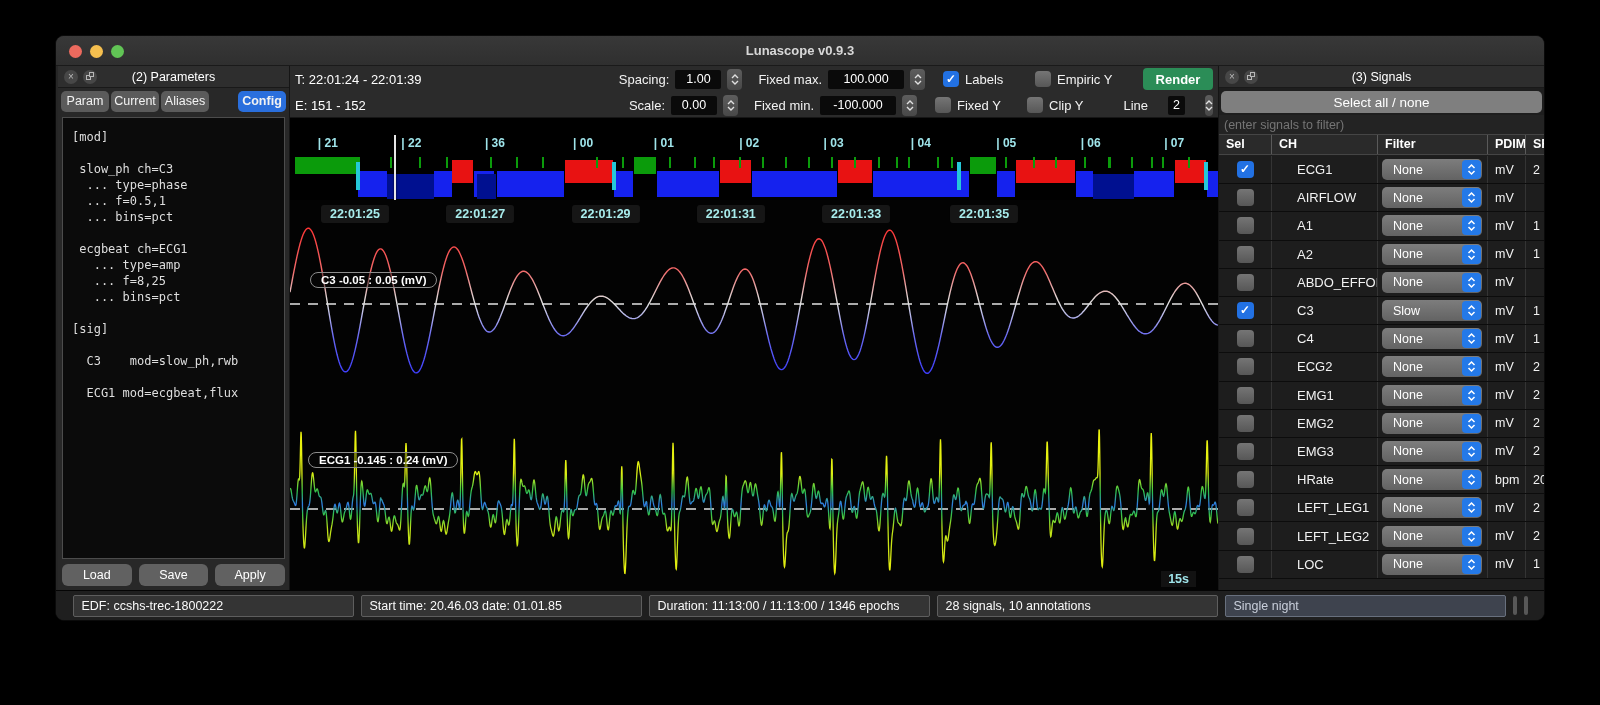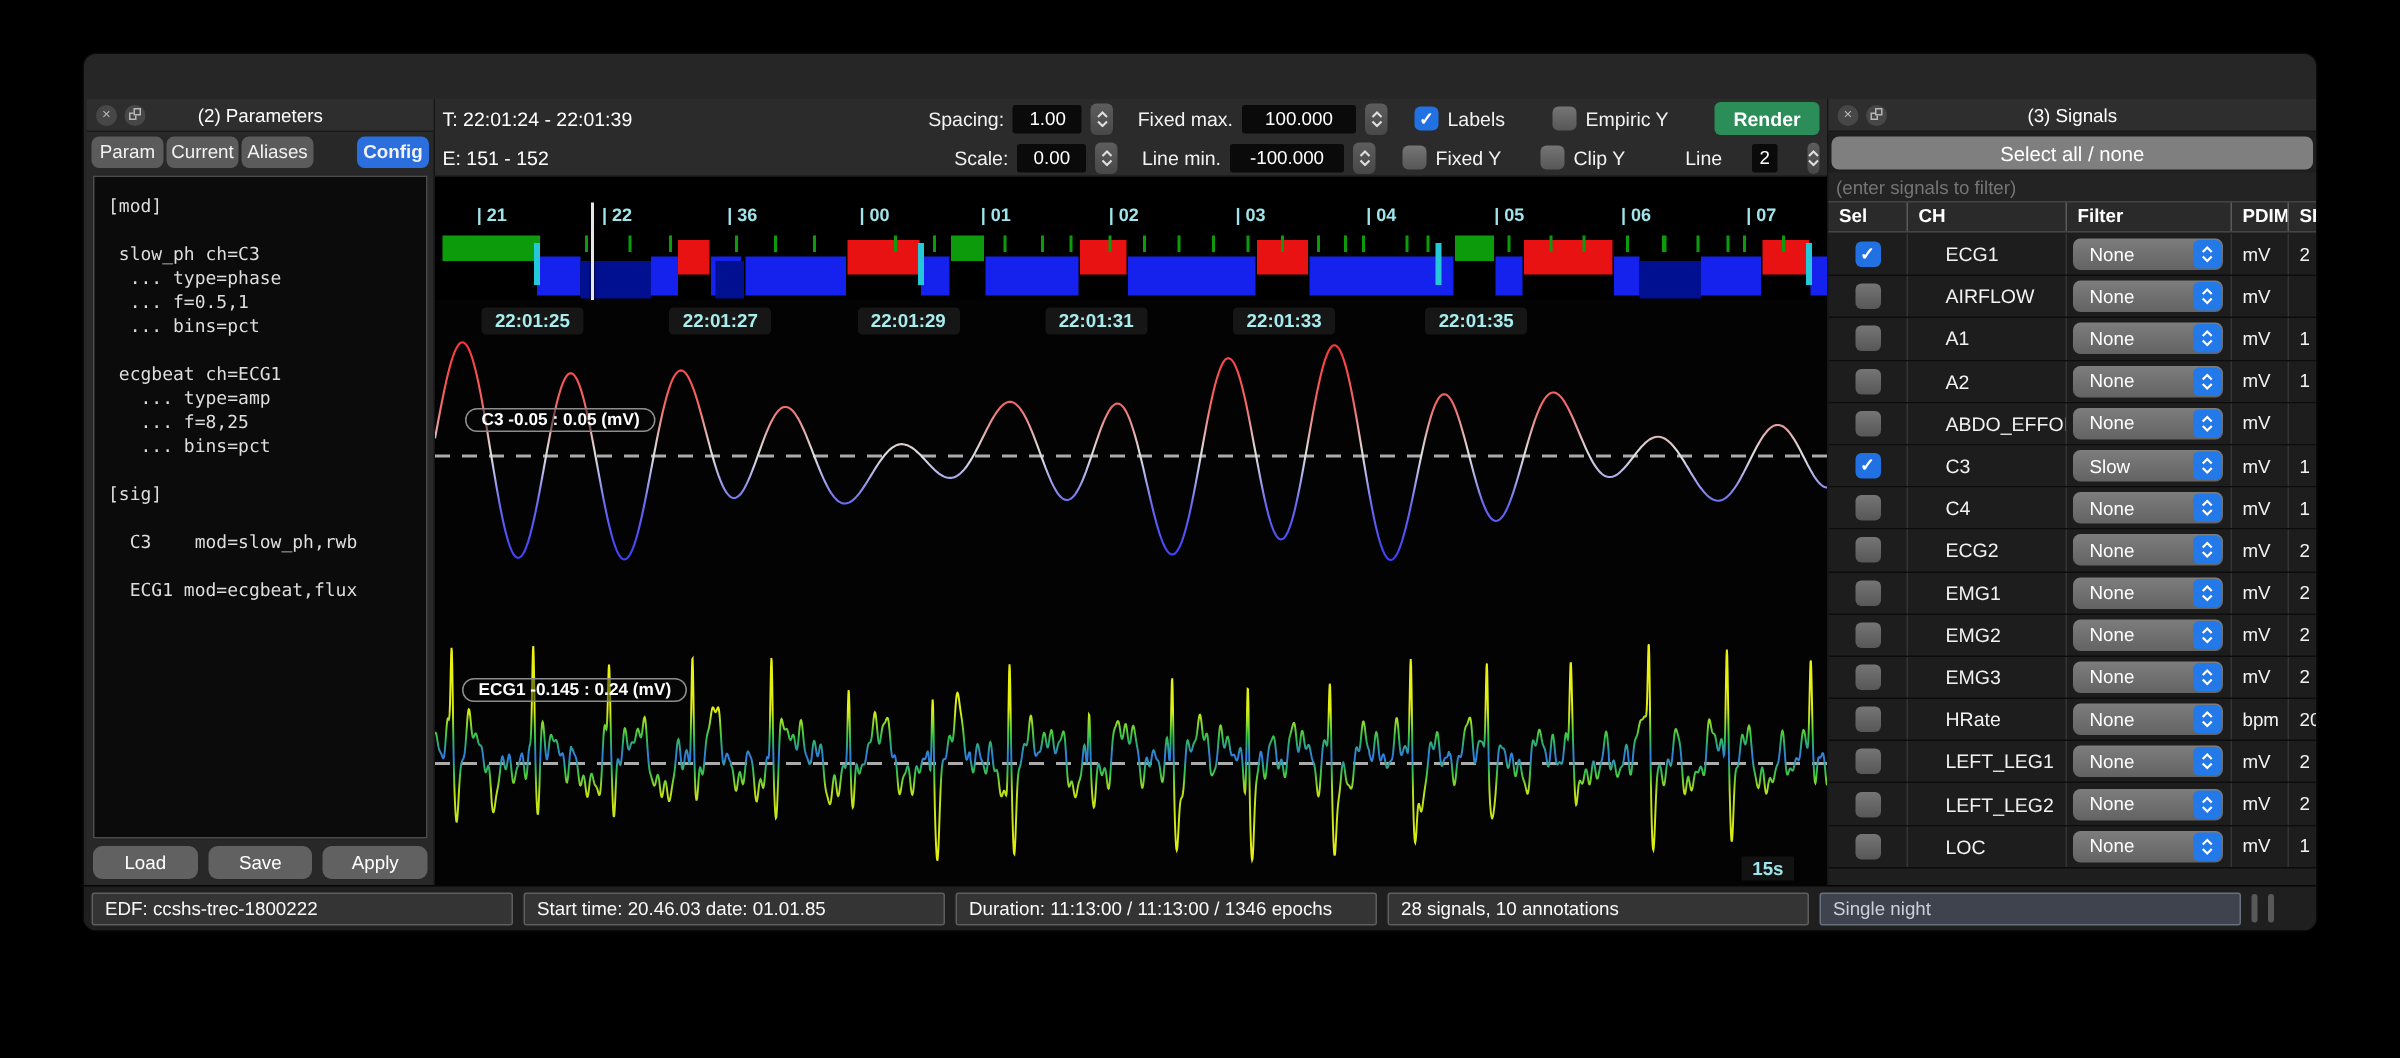--- a/index.html
+++ b/index.html
@@ -84,31 +84,39 @@
   .scell{height:100%;display:flex;align-items:center;overflow:hidden;border-left:1px solid #343434;}
   .scell:first-child{border-left:none;justify-content:center;}
   .chcell{color:#f2f2f2;font-size:13px;padding-left:25px;}
   .pdimcell{color:#f2f2f2;font-size:12.5px;padding-left:7px;}
   .srcell{color:#f2f2f2;font-size:12.5px;padding-left:7px;}
   .cb.sm{width:17px;height:17px;}
   .dd{width:100px;height:21px;margin-left:4px;background:linear-gradient(#7d7d7d,#636363);border-radius:5px;display:flex;align-items:center;justify-content:space-between;padding-left:11px;}
   .ddlabel{color:#fff;font-size:12.5px;}
   .cap{width:19px;height:19px;margin:1px;background:#2479e8;border-radius:4px;display:flex;align-items:center;justify-content:center;}
   
-  #statusbar{position:absolute;left:0;top:554px;right:0;height:30px;background:#1f1f1f;border-top:1px solid #050505;display:flex;align-items:center;gap:7px;padding:0 5px;}
+  #statusbar{position:absolute;left:0;top:554px;right:0;height:30px;background:#1f1f1f;border-top:1px solid #050505;display:flex;align-items:center;gap:7px;padding:0 5px;justify-content:center;}
   .sfield{width:281px;height:22px;background:#343434;border:1px solid #5e5e5e;border-radius:2px;color:#fafafa;font-size:12.5px;line-height:20px;padding:0 8px;overflow:hidden;white-space:nowrap;}
   #viewmode{width:281px;height:22px;background:#3e434e;border:1px solid #68707e;border-radius:2px;color:#c9cfdb;font-size:12.5px;line-height:20px;padding:0 8px;}
   .handle{width:4px;height:19px;background:#585858;border-radius:2px;}
 </style>
 </head>
 <body>
 
 <div id="stage">
   <div id="appwin">
 
+    <div id="titlebar">
+      <div class="lights">
+        <span class="light red"></span>
+        <span class="light yellow"></span>
+        <span class="light green"></span>
+      </div>
+      <div class="title">Lunascope v0.9.3</div>
+    </div>
 
     <div id="leftpanel">
       <div class="phead">
         <div class="icons">
           <span class="hicon">×</span>
           <span class="hicon fl">
               <i></i>
               <i></i>
             </span>
         </div>
@@ -188,21 +196,21 @@
           <span class="numfield small">0.00</span>
           <span class="stepper">
               <svg width="8" height="5" viewBox="0 0 8 5">
                 <path d="M1 4 L4 1 L7 4" fill="none" stroke="#e0e0e0" stroke-width="1.4"></path>
               </svg>
               <svg width="8" height="5" viewBox="0 0 8 5">
                 <path d="M1 1 L4 4 L7 1" fill="none" stroke="#e0e0e0" stroke-width="1.4"></path>
               </svg>
             </span>
           <span style="width:4px"></span>
-          <span class="tlabel">Line min.</span>
+          <span class="tlabel">Fixed min.</span>
           <span class="numfield wide">-100.000</span>
           <span class="stepper">
               <svg width="8" height="5" viewBox="0 0 8 5">
                 <path d="M1 4 L4 1 L7 4" fill="none" stroke="#e0e0e0" stroke-width="1.4"></path>
               </svg>
               <svg width="8" height="5" viewBox="0 0 8 5">
                 <path d="M1 1 L4 4 L7 1" fill="none" stroke="#e0e0e0" stroke-width="1.4"></path>
               </svg>
             </span>
           <span style="width:6px"></span>

